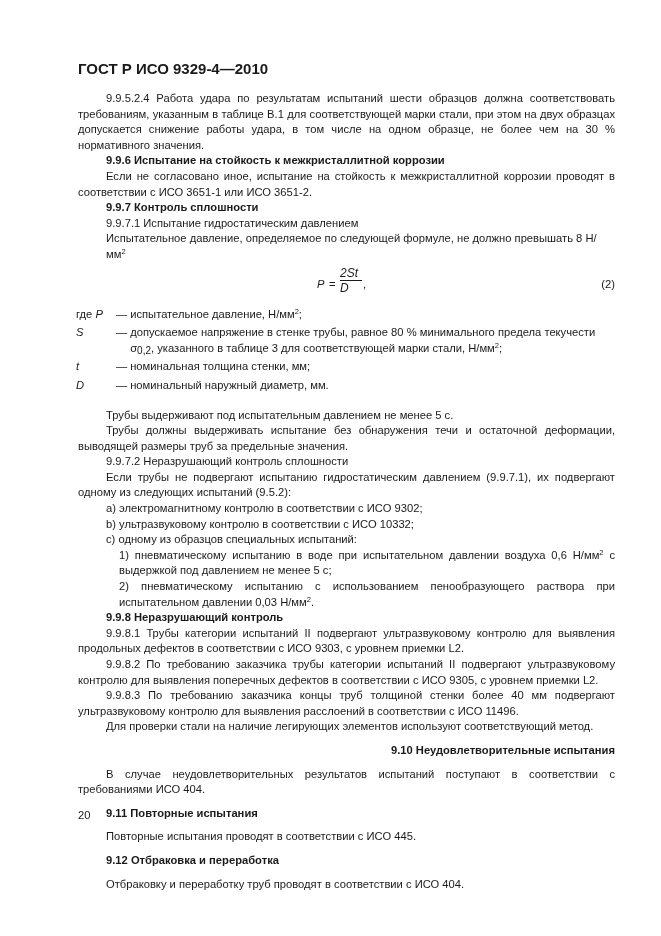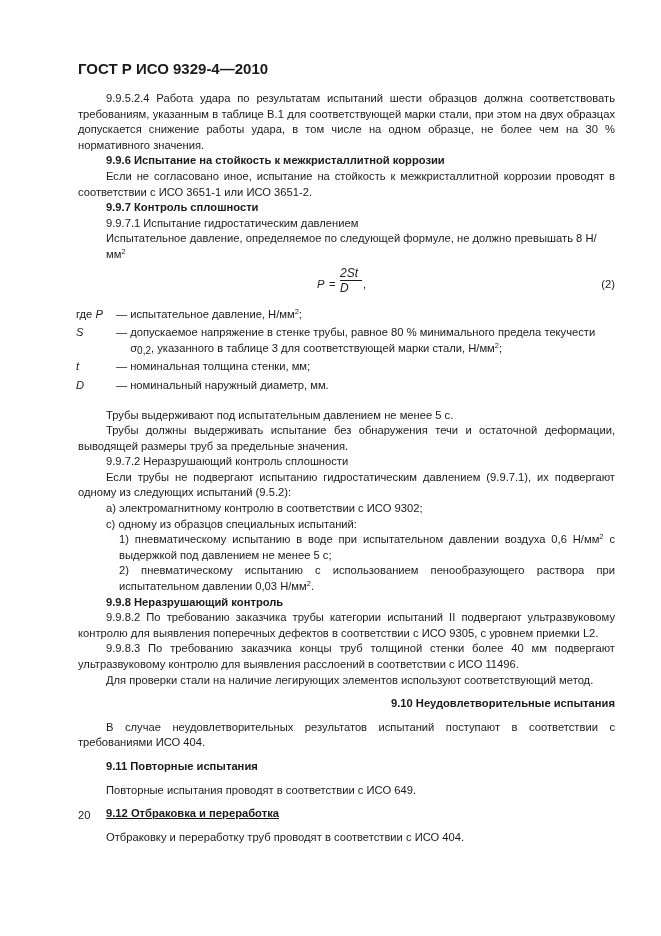--- a/index.html
+++ b/index.html
@@ -82,33 +82,35 @@
     </div>
   </div>
 
   <div style="height:14px;"></div>
 
   <p class="p">Трубы выдерживают под испытательным давлением не менее 5 с.</p>
   <p class="p">Трубы должны выдерживать испытание без обнаружения течи и остаточной деформации, выводящей размеры труб за предельные значения.</p>
   <p class="ind">9.9.7.2 Неразрушающий контроль сплошности</p>
   <p class="p">Если трубы не подвергают испытанию гидростатическим давлением (9.9.7.1), их подвергают одному из следующих испытаний (9.5.2):</p>
   <p class="ind">a) электромагнитному контролю в соответствии с ИСО 9302;</p>
+  <p class="ind">b) ультразвуковому контролю в соответствии с ИСО 10332;</p>
   <p class="ind">c) одному из образцов специальных испытаний:</p>
   <p class="ind2"><span>1) пневматическому испытанию в воде при испытательном давлении воздуха 0,6 Н/мм</span><sup>2</sup><span> с выдержкой под давлением не менее 5 с;</span></p>
   <p class="ind2"><span>2) пневматическому испытанию с использованием пенообразующего раствора при испытательном давлении 0,03 Н/мм</span><sup>2</sup><span>.</span></p>
 
   <p class="h">9.9.8 Неразрушающий контроль</p>
+  <p class="p">9.9.8.1 Трубы категории испытаний II подвергают ультразвуковому контролю для выявления продольных дефектов в соответствии с ИСО 9303, с уровнем приемки L2.</p>
   <p class="p">9.9.8.2 По требованию заказчика трубы категории испытаний II подвергают ультразвуковому контролю для выявления поперечных дефектов в соответствии с ИСО 9305, с уровнем приемки L2.</p>
   <p class="p">9.9.8.3 По требованию заказчика концы труб толщиной стенки более 40 мм подвергают ультразвуковому контролю для выявления расслоений в соответствии с ИСО 11496.</p>
 
   <p class="p">Для проверки стали на наличие легирующих элементов используют соответствующий метод.</p>
 
   <p class="h" style="margin-top:8px;margin-bottom:8px;text-align:right;">9.10 Неудовлетворительные испытания</p>
   <p class="p">В случае неудовлетворительных результатов испытаний поступают в соответствии с требованиями ИСО 404.</p>
 
   <p class="h" style="margin-top:8px;margin-bottom:8px;">9.11 Повторные испытания</p>
-  <p class="p">Повторные испытания проводят в соответствии с ИСО 649.</p>
+  <p class="p">Повторные испытания проводят в соответствии с ИСО 445.</p>
 
-  <p class="h" style="margin-top:8px;margin-bottom:8px;text-decoration:underline;">9.12 Отбраковка и переработка</p>
+  <p class="h" style="margin-top:8px;margin-bottom:8px;">9.12 Отбраковка и переработка</p>
   <p class="p">Отбраковку и переработку труб проводят в соответствии с ИСО 404.</p>
 </div>
 
 <div class="pagenum">20</div>
 
 </body></html>

